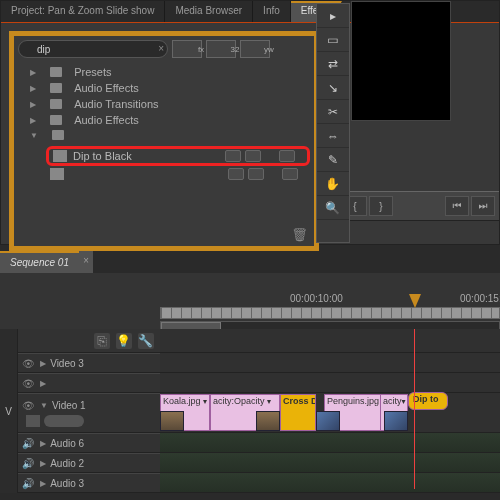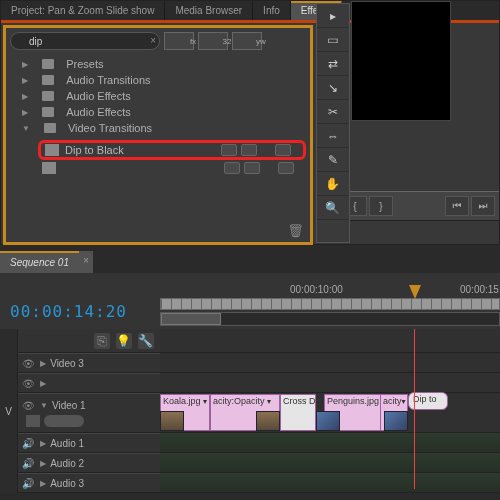--- a/index.html
+++ b/index.html
@@ -1,21 +1,21 @@
 <!DOCTYPE html>
 <html><head>
 <meta charset="utf-8">
 <style>
   * { box-sizing: border-box; margin: 0; padding: 0; font-family: Arial, sans-serif; }
   body { background: #2a2a2a; width: 500px; height: 500px; overflow: hidden; color: #b8b8b8; font-size: 10px; }
   .top-panel { position: relative; height: 245px; background: #383838; border: 1px solid #222; }
-  .tab-bar { display: flex; background: #2a2a2a; height: 22px; border-bottom: 3px solid #c2410c; }
+  .tab-bar { display: flex; background: #2a2a2a; height: 22px; border-bottom: 1px solid #c2410c; }
   .tab { padding: 4px 10px; font-size: 10px; color: #999; border-right: 1px solid #1a1a1a; cursor: pointer; }
   .tab.active { background: #525252; color: #ddd; border-top: 2px solid #c78a1e; padding-top: 2px; }
-  .effects-panel { background: #3a3a3a; height: 220px; padding: 4px; border: 3px solid #8b5cf6; margin: 2px; position: relative; width: 310px; border-color: #c78a1e; }
+  .effects-panel { background: #3a3a3a; height: 220px; padding: 4px; border: 5px solid #8b5cf6; margin: 8px; position: relative; width: 310px; border-color: #c78a1e; }
   .search-row { display: flex; gap: 4px; align-items: center; margin-bottom: 6px; }
   .search-box { background: #2a2a2a; border: 1px solid #555; color: #ccc; padding: 2px 16px 2px 18px; width: 150px; height: 18px; font-size: 10px; position: relative; border-radius: 9px;}
   .search-wrap { position: relative; }
   .search-icon { position: absolute; left: 4px; top: 3px; color: #888; font-size: 10px;}
   .clear-icon { position: absolute; right: 4px; top: 3px; color: #888; font-size: 10px;}
   .icon-btn { width: 20px; height: 18px; background: #444; border: 1px solid #666; color: #aaa; font-size: 8px; display: flex; align-items: center; justify-content: center; cursor: pointer; padding-left: 28px;}
   .tree { margin-top: 4px; }
   .tree-item { padding: 2px 4px 2px 12px; font-size: 11px; color: #b0b0b0; display: flex; align-items: center; gap: 12px; }
   .tree-item.expanded::before { content: "▼"; font-size: 8px; margin-right: 2px; color: #888;}
   .tree-item.collapsed::before { content: "▶"; font-size: 8px; margin-right: 2px; color: #888;}
@@ -56,21 +56,21 @@
   .speaker { width: 14px; color: #888;}
   .disclosure { font-size: 8px; color: #888;}
   .v-label { background: #2c2c2c; width: 18px; display:flex; align-items:center; justify-content:center; border-right: 1px solid #222;}
   .header-controls-row { height: 24px; display: flex; align-items: center; justify-content: flex-end; gap: 6px; padding: 0 6px; border-bottom: 1px solid #222;}
   .hc-icon { width: 16px; height: 16px; color: #999; font-size: 12px; display:flex; align-items:center; justify-content:center; background: #444; border-radius: 2px;}
   .track-lanes { flex: 1; background: #2c2c2c; position: relative;}
   .lane { height: 20px; border-bottom: 1px solid #222; position: relative; background: #303030;}
   .lane.tall { height: 40px; }
   .lane.audio { background: linear-gradient(#2e3a2e, #263026);}
   .clip { position: absolute; top: 1px; bottom: 1px; background: #e9c0e3; border: 1px solid #a060a0; font-size: 9px; color: #333; padding: 1px 2px; overflow: hidden; white-space: nowrap;}
-  .clip.trans { background: #e5e5e5; }
+  .clip.trans { background: #eab308; font-weight: bold; }
   .thumb { position: absolute; top: 18px; bottom: 1px; width: 24px; background: linear-gradient(135deg,#5577aa,#334466); border: 1px solid #223;}
   .thumb.koala { background: linear-gradient(#8a7050,#5a4a38);}
   .top-wrapper{ position:relative; }
 </style>
 </head>
 <body>
 
 <div class="top-wrapper">
 <div class="top-panel">
   <div class="tab-bar">
@@ -91,33 +91,32 @@
       <div class="icon-btn">32</div>
       <div class="icon-btn">yw</div>
     </div>
     <div class="tree">
       <div class="tree-item collapsed">
             <span class="folder-icon"></span>
             <span>Presets</span>
           </div>
       <div class="tree-item collapsed">
             <span class="folder-icon"></span>
+            <span>Audio Effects</span>
+          </div>
+      <div class="tree-item collapsed">
+            <span class="folder-icon"></span>
             <span>Audio Transitions</span>
           </div>
       <div class="tree-item collapsed">
             <span class="folder-icon"></span>
             <span>Audio Effects</span>
           </div>
-      <div class="tree-item collapsed">
-            <span class="folder-icon"></span>
-            <span>Audio Effects</span>
-          </div>
       <div class="tree-item expanded">
             <span class="folder-icon"></span>
-            <span>Video Transitions</span>
           </div>
       <div class="sub-items">
         <div class="sub-item" style="color:#666">
               <span></span>
             </div>
         <div class="sub-item highlight-red">
           <span class="effect-icon"></span>
           <span>Dip to Black</span>
           <div class="badge-row">
                 <span class="badge"></span>
@@ -161,22 +160,21 @@
   </div>
 </div>
 </div>
 
 <div class="seq-panel">
   <div class="seq-tab-bar">
     <div class="seq-tab">Sequence 01</div>
     <div class="seq-close">×</div>
   </div>
   <div class="timecode-row" style="position:relative;">
-    <span class="timecode">00:00:14:20</span>
-    <div class="ruler-wrap" style="top:11px;">
+    <div class="ruler-wrap" style="top:20px;">
       <div class="ruler-times">
         <span class="ruler-time" style="left:130px">00:00:10:00</span>
         <span class="ruler-time" style="left:300px">00:00:15:0</span>
       </div>
       <div class="ruler">
         <div class="playhead-marker" style="left:248px;"></div>
       </div>
       <div class="zoom-bar">
           <div class="zoom-handle"></div>
         </div>
@@ -208,21 +206,21 @@
             <span class="disclosure">▼</span>
             <span>Video 1</span>
           <div style="width:100%; display:flex; gap:4px; padding-left:4px;">
               <span style="width:14px;height:12px;background:#555;"></span>
               <span style="width:40px;height:12px;background:#555;border-radius:6px;"></span>
             </div>
         </div>
         <div class="track-header">
             <span class="speaker">🔊</span>
             <span class="disclosure">▶</span>
-            <span>Audio 1</span>
+            <span>Audio 6</span>
           </div>
         <div class="track-header">
             <span class="speaker">🔊</span>
             <span class="disclosure">▶</span>
             <span>Audio 2</span>
           </div>
         <div class="track-header">
             <span class="speaker">🔊</span>
             <span class="disclosure">▶</span>
             <span>Audio 3</span>

